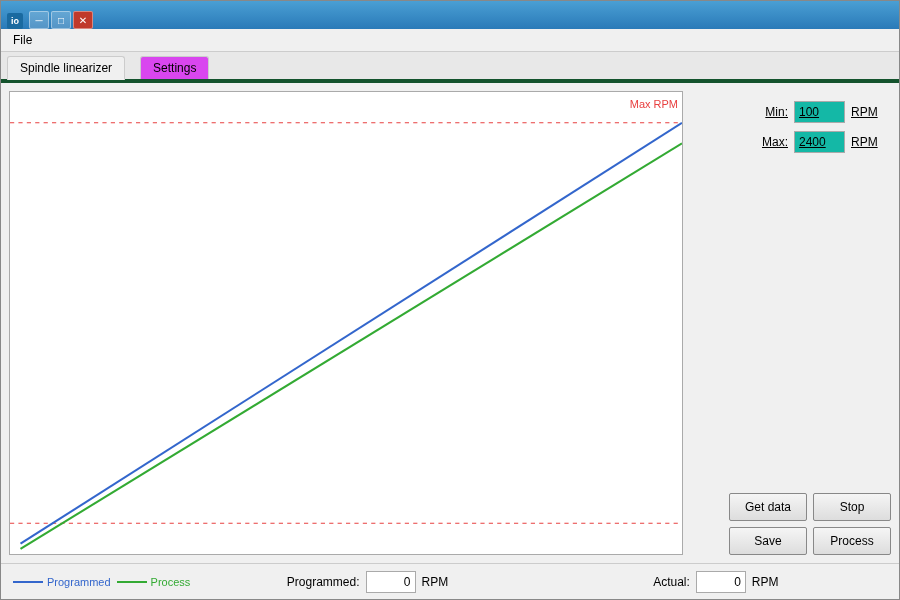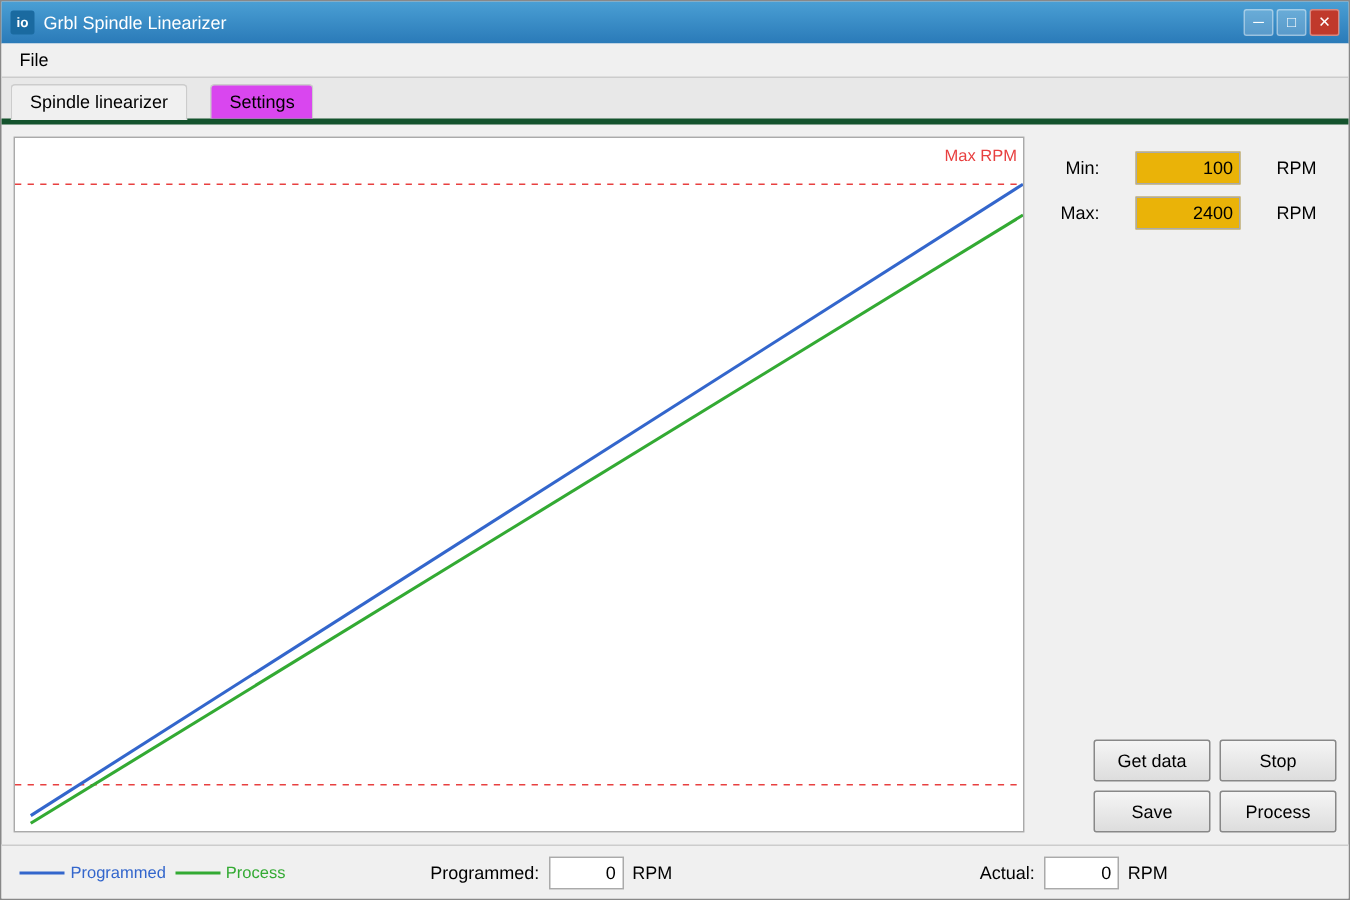--- a/index.html
+++ b/index.html
@@ -19,21 +19,21 @@
       background: #f0f0f0;
       border: 1px solid #888;
       display: flex;
       flex-direction: column;
     }
 
     .title-bar {
       background: linear-gradient(to bottom, #4a9fd4, #2a7ab8);
       height: 28px;
       display: flex;
-      align-items: center;
+      align-items: flex-end;
       padding: 0 6px;
       gap: 6px;
       flex-shrink: 0;
     }
 
     .title-bar-icon {
       width: 16px;
       height: 16px;
       background: #1a6aa0;
       border-radius: 2px;
@@ -152,36 +152,37 @@
       background: #f0f0f0;
       padding: 10px;
       display: flex;
       flex-direction: column;
       gap: 8px;
     }
 
     .rpm-row {
       display: flex;
       align-items: center;
-      gap: 24px;
+      gap: 6px;
       justify-content: flex-end;
+      text-decoration: underline;
     }
 
     .rpm-label {
       font-size: 12px;
     }
 
     .rpm-input {
-      width: 70px;
+      width: 51px;
       height: 22px;
       border: 1px solid #aaa;
       padding: 0 4px;
       font-size: 12px;
-      text-align: right;
-      background: #eab308;
+      text-align: left;
+      background: #14b8a6;
     }
 
     .rpm-unit {
       font-size: 12px;
       width: 30px;
     }
 
     .spacer { flex: 1; }
 
     
@@ -273,21 +274,20 @@
   </style>
 </head>
 <body>
 
 <div class="window">
 
   <div class="title-bar">
     <div class="title-bar-icon">
       <span>io</span>
     </div>
-    <span class="title-bar-text">Grbl Spindle Linearizer</span>
     <div class="title-bar-controls">
       <div class="title-btn">─</div>
       <div class="title-btn">□</div>
       <div class="title-btn close">✕</div>
     </div>
   </div>
 
   <div class="menu-bar">
     <span class="menu-item">File</span>
   </div>

